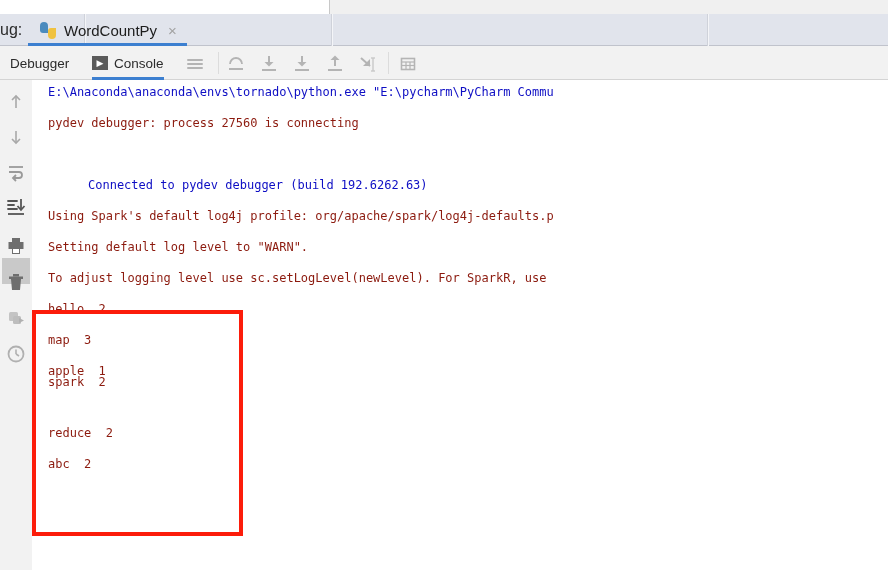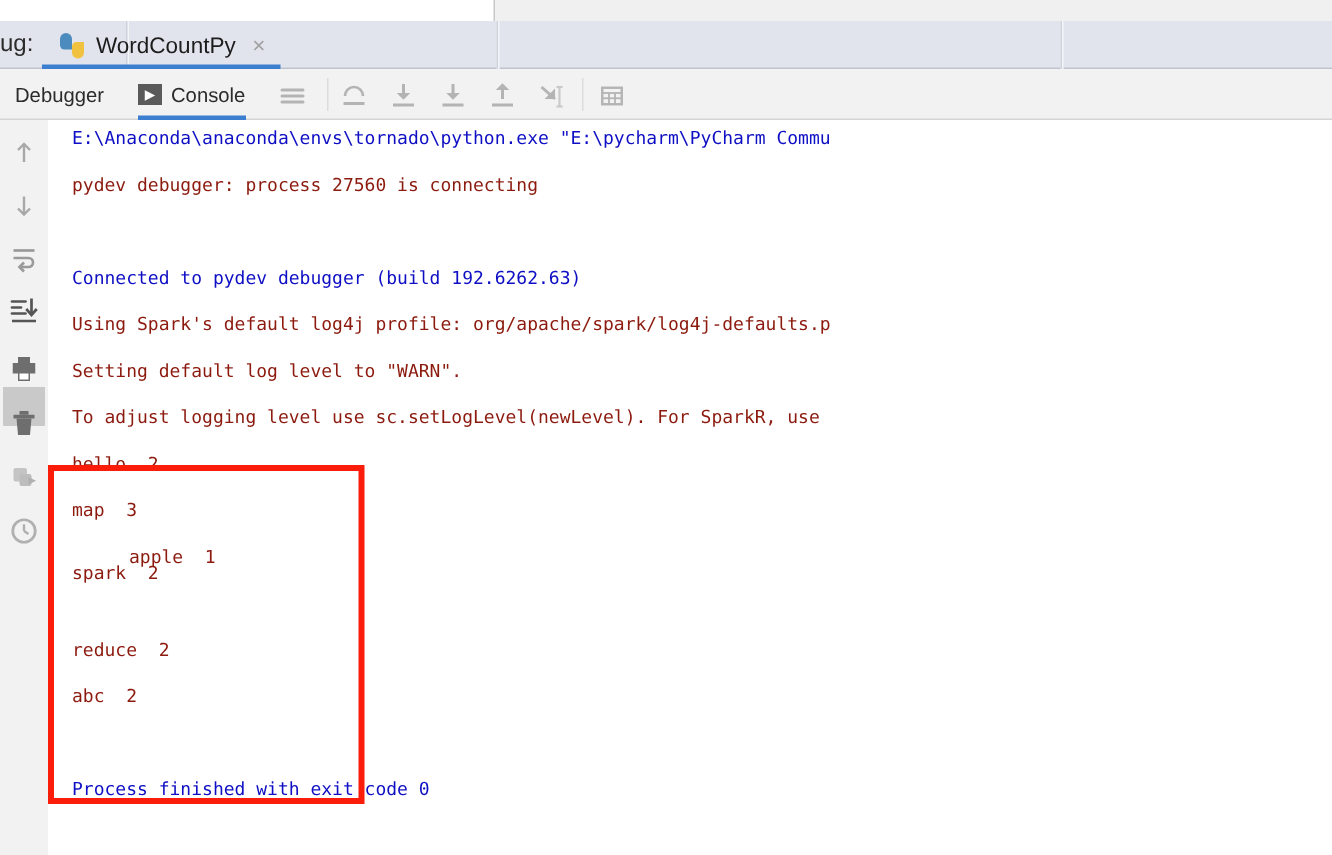--- a/index.html
+++ b/index.html
@@ -381,27 +381,26 @@
       <line x1="10" y1="10" x2="10" y2="5.5" stroke="#b0b0b0" stroke-width="1.6"></line>
       <line x1="10" y1="10" x2="13" y2="12" stroke="#b0b0b0" stroke-width="1.6"></line>
     </svg>
   </div>
 </div>
 
 <div id="console">
     <div class="cline blue" style="top: 2px;">E:\Anaconda\anaconda\envs\tornado\python.exe "E:\pycharm\PyCharm Commu</div>
     <div class="cline dred" style="top: 33px;">pydev debugger: process 27560 is connecting</div>
     <div class="cline dred" style="top: 64px;"></div>
-    <div class="cline blue" style="top: 95px;">Connected to pydev debugger (build 192.6262.63)</div>
+    <div class="cline blue" style="top: 95px; margin-left: 40px;">Connected to pydev debugger (build 192.6262.63)</div>
     <div class="cline dred" style="top: 126px;">Using Spark's default log4j profile: org/apache/spark/log4j-defaults.p</div>
     <div class="cline dred" style="top: 188px;">To adjust logging level use sc.setLogLevel(newLevel). For SparkR, use</div>
     <div class="cline dred" style="top: 157px;">Setting default log level to "WARN".</div>
     <div class="cline dred" style="top: 219px;">hello  2</div>
     <div class="cline dred" style="top: 250px;">map  3</div>
-    <div class="cline dred" style="top: 281px; margin-left: 38px;">apple  1</div>
+    <div class="cline dred" style="top: 281px;">apple  1</div>
     <div class="cline dred" style="top: 292px; text-align: center;">spark  2</div>
     <div class="cline dred" style="top: 343px;">reduce  2</div>
     <div class="cline dred" style="top: 374px;">abc  2</div>
     <div class="cline dred" style="top: 405px;"></div>
-    <div class="cline blue" style="top: 436px;">Process finished with exit code 0</div>
   </div>
 
 <div id="red-box"></div>
 
 </body></html>

